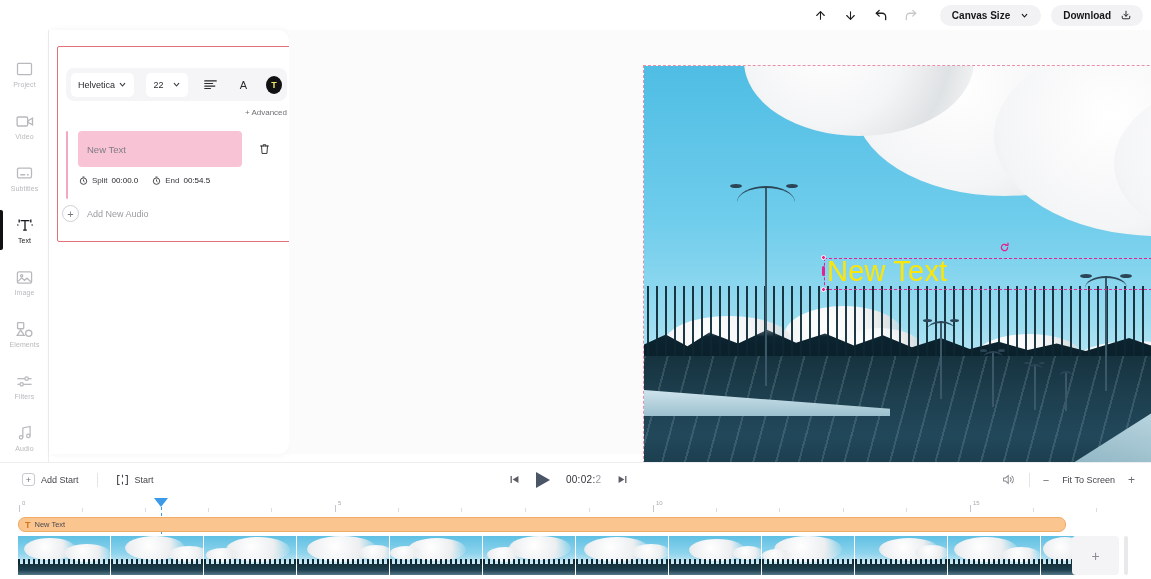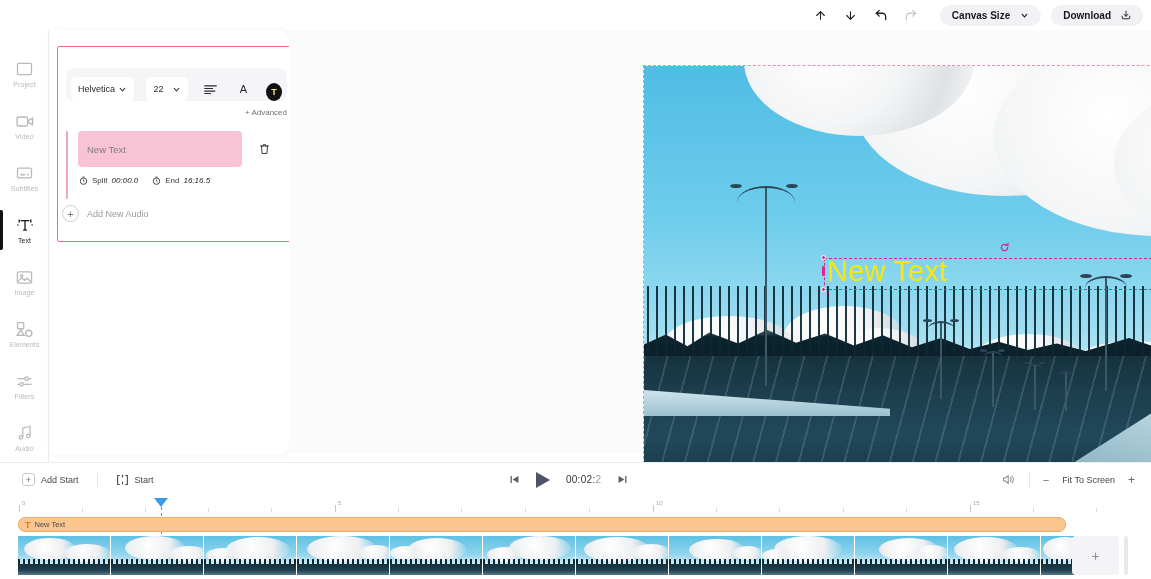--- a/index.html
+++ b/index.html
@@ -63,21 +63,21 @@
     pointer-events:none;
   }
   
   .annot {
     position: absolute; left: 57px; top: 46px; width: 267px; height: 196px;
     border: 1px solid #e8707a; border-radius: 2px; pointer-events: none;
   }
 
   .fmtbar {
     position: absolute; left: 66px; top: 68px; width: 221px; height: 33px;
-    background: #f5f5f7; border-radius: 8px; display: flex; align-items: flex-end;
+    background: #f5f5f7; border-radius: 8px; display: flex; align-items: center;
     padding: 0 5px; gap: 12px;
   }
   .select-box {
     height: 24px; background: #ffffff; border-radius: 5px;
     display: flex; align-items: center; justify-content: space-between;
     padding: 0 7px; font-size: 9px; color: #2a2a2e; cursor: pointer;
   }
   .select-font { width: 70px; }
   .select-size { width: 45px; }
   .fmt-btn {
@@ -106,21 +106,21 @@
   }
   .trash {
     position: absolute; left: 190px; top: 10px; width: 16px; height: 16px;
     display: flex; align-items: center; justify-content: center; cursor: pointer; color: #1f1f22;
   }
   .timerow {
     position: absolute; left: 12px; top: 44px; display: flex; align-items: center;
     gap: 4px; font-size: 8px; color: #2a2a2e;
   }
   .timerow .lbl { color: #3a3a40; }
-  .timerow .val { color: #1d1d21; margin-right: 9px; font-style: italic; }
+  .timerow .val { color: #1d1d21; margin-right: 9px; }
   .clock-ic { width: 10px; height: 10px; display:flex;align-items:center;justify-content:center;color:#2b2b2f;}
   .addnew {
     position: absolute; left: 62px; top: 205px; display: flex; align-items: center;
     gap: 8px; cursor: pointer;
   }
   .plus-circle {
     width: 17px; height: 17px; border-radius: 50%; border: 1px solid #cfcfd4;
     display: flex; align-items: center; justify-content: center; color: #77777e; font-size: 11px;
     line-height: 0;
   }
@@ -478,21 +478,21 @@
       <span class="lbl">Split</span>
       <span class="val">00:00.0</span>
       <span class="clock-ic">
         <svg width="9" height="9" viewBox="0 0 14 14" fill="none" stroke="#2b2b2f" stroke-width="1.3">
             <circle cx="7" cy="8" r="5"></circle>
             <path d="M7 5.5V8l1.7 1.2"></path>
             <path d="M5.4 1.6h3.2"></path>
           </svg>
       </span>
       <span class="lbl">End</span>
-      <span class="val">16:16.5</span>
+      <span class="val">00:54.5</span>
     </div>
   </div>
 
   <div class="addnew">
     <span class="plus-circle">+</span>
     <span class="addnew-label">Add New Audio</span>
   </div>
 
   <div class="annot"></div>
 

